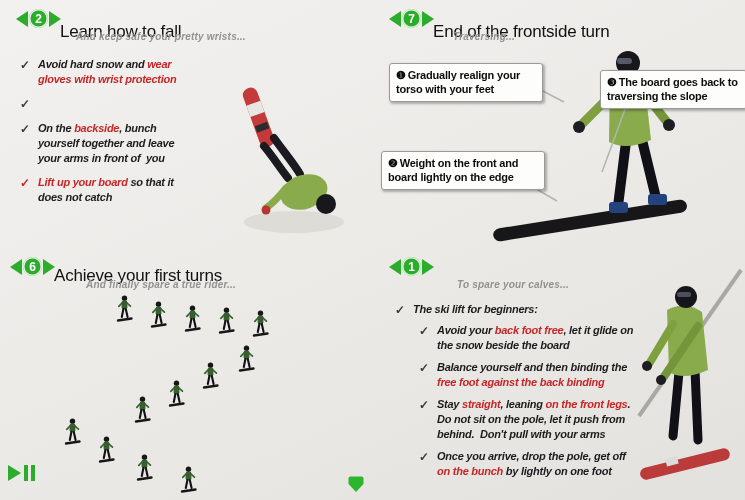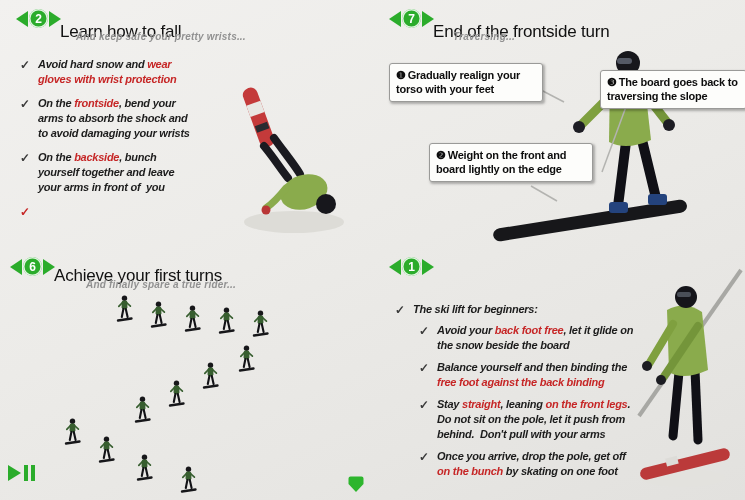--- a/index.html
+++ b/index.html
@@ -54,21 +54,21 @@
   .p-skilift .sub-list{left:46px;top:73px;width:221px;}
   .p-skilift .bullet{margin-bottom:7px;}
 
   
   .callout{position:absolute;background:var(--callout-bg);border:1px solid var(--callout-border);
            border-radius:3px;box-shadow:1.5px 1.5px 2.5px rgba(0,0,0,.28);padding:4px 6px;
            font-size:11px;font-weight:700;line-height:1.3;color:#0d0d0d;letter-spacing:-0.2px;}
   .cnum{margin-right:2px;}
   .c1{left:16px;top:63px;width:140px;}
   .c3{left:227px;top:70px;width:133px;}
-  .c2{left:8px;top:143px;width:150px;margin-left:48px;}
+  .c2{left:8px;top:151px;width:150px;}
 
   .photo{position:absolute;}
   .leaders{position:absolute;left:0;top:0;pointer-events:none;}
   .figlayer{position:absolute;left:0;top:0;width:372px;height:250px;}
   .rider{position:absolute;width:17px;height:28px;}
 
   
   .playpause{position:absolute;left:8px;top:215px;display:flex;align-items:center;gap:3px;cursor:pointer;}
   .pp-tri{width:0;height:0;border-top:8px solid transparent;border-bottom:8px solid transparent;
           border-left:13px solid var(--accent-green);}
@@ -104,28 +104,28 @@
     </div>
     <h2 class="title">Learn how to fall</h2>
     <div class="subtitle">And keep safe your pretty wrists...</div>
     <div class="blist">
         <div class="bullet">
           <span class="check dark">✓</span>
           <span class="btext"><span class="dark">Avoid hard snow and </span><span class="red">wear gloves with wrist protection</span></span>
         </div>
         <div class="bullet">
           <span class="check dark">✓</span>
-          <span class="btext"><span class="dark">On the </span><span class="red">frontside</span><span class="dark">, bend your arms to absorb the shock and to avoid damaging your wrists</span></span>
         </div>
         <div class="bullet">
           <span class="check dark">✓</span>
           <span class="btext"><span class="dark">On the </span><span class="red">backside</span><span class="dark">, bunch yourself together and leave your arms in front of  you</span></span>
         </div>
         <div class="bullet">
           <span class="check red">✓</span>
+          <span class="btext"><span class="red">Lift up your board</span><span class="dark"> so that it does not catch</span></span>
         </div>
       </div>
   </section>
 
   <section class="panel p-frontside">
     <svg class="photo" style="left:105px;top:36px" width="225" height="214" viewBox="0 0 225 214">
       <g transform="rotate(-9 112 184)">
         <rect x="14" y="178" width="196" height="13" rx="7" fill="#17171a"></rect>
       </g>
       <path d="M148,106 L140,170" stroke="#101016" stroke-width="10" stroke-linecap="round" fill="none"></path>
@@ -291,20 +291,21 @@
       <circle cx="50" cy="114" r="5" fill="#1c1c22"></circle>
       <circle cx="75" cy="31" r="11" fill="#15151a"></circle>
       <rect x="66" y="26" width="14" height="5" rx="2" fill="#4a4f58"></rect>
     </svg>
 
     <div class="badge">
       <span class="tri tri-l"></span>
       <span class="numc">1</span>
       <span class="tri tri-r"></span>
     </div>
+    <div class="subtitle">To spare your calves...</div>
     <div class="blist intro-list">
         <div class="bullet">
           <span class="check dark">✓</span>
           <span class="btext"><span class="dark">The ski lift for beginners:</span></span>
         </div>
       </div>
     <div class="blist sub-list">
         <div class="bullet">
           <span class="check dark">✓</span>
           <span class="btext"><span class="dark">Avoid your </span><span class="red">back foot free</span><span class="dark">, let it glide on the snow beside the board</span></span>
@@ -312,21 +313,21 @@
         <div class="bullet">
           <span class="check dark">✓</span>
           <span class="btext"><span class="dark">Balance yourself and then binding the </span><span class="red">free foot against the back binding</span></span>
         </div>
         <div class="bullet">
           <span class="check dark">✓</span>
           <span class="btext"><span class="dark">Stay </span><span class="red">straight</span><span class="dark">, leaning </span><span class="red">on the front legs</span><span class="dark">.  Do not sit on the pole, let it push from behind.  Don't pull with your arms</span></span>
         </div>
         <div class="bullet">
           <span class="check dark">✓</span>
-          <span class="btext"><span class="dark">Once you arrive, drop the pole, get off </span><span class="red">on the bunch</span><span class="dark"> by skating on one foot</span></span>
+          <span class="btext"><span class="dark">Once you arrive, drop the pole, get off </span><span class="red">on the bunch</span><span class="dark"> by lightly on one foot</span></span>
         </div>
       </div>
   </section>
 
   <svg class="board-badge" width="16" height="17" viewBox="0 0 16 17">
     <path d="M2.5,0.5 h11 a2,2 0 0 1 2,2 v5.5 L8,16 L0.5,8 V2.5 a2,2 0 0 1 2,-2 Z" fill="#2db52d"></path>
   </svg>
 </div>
 
 </body></html>

